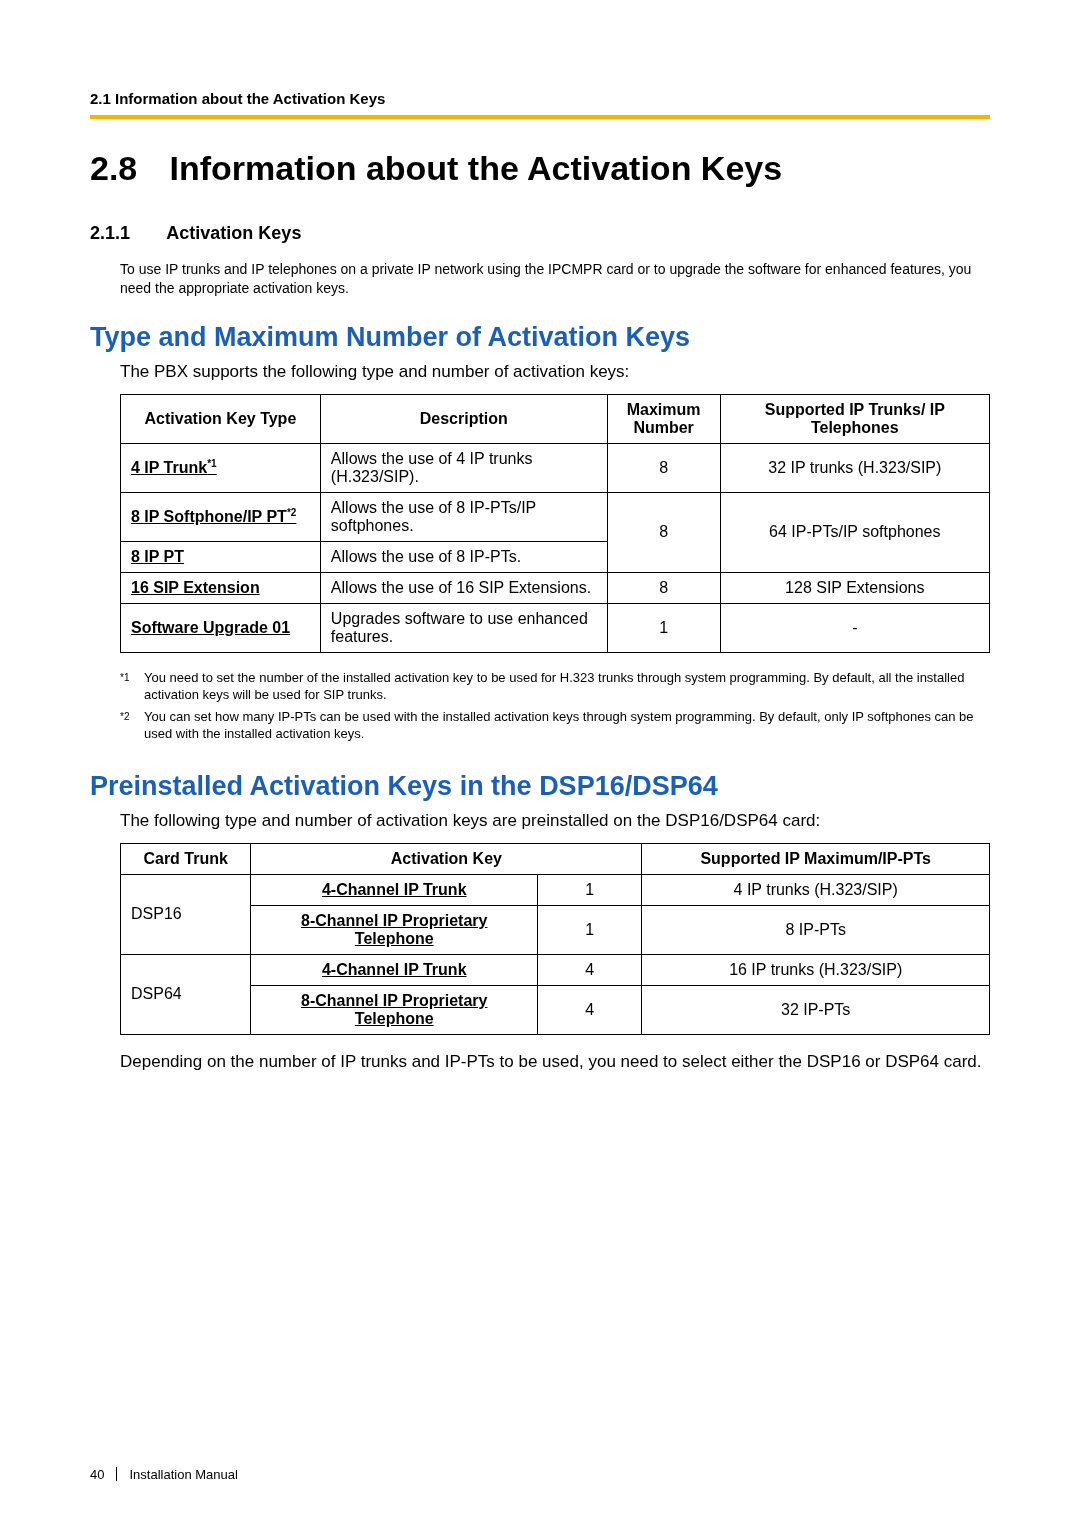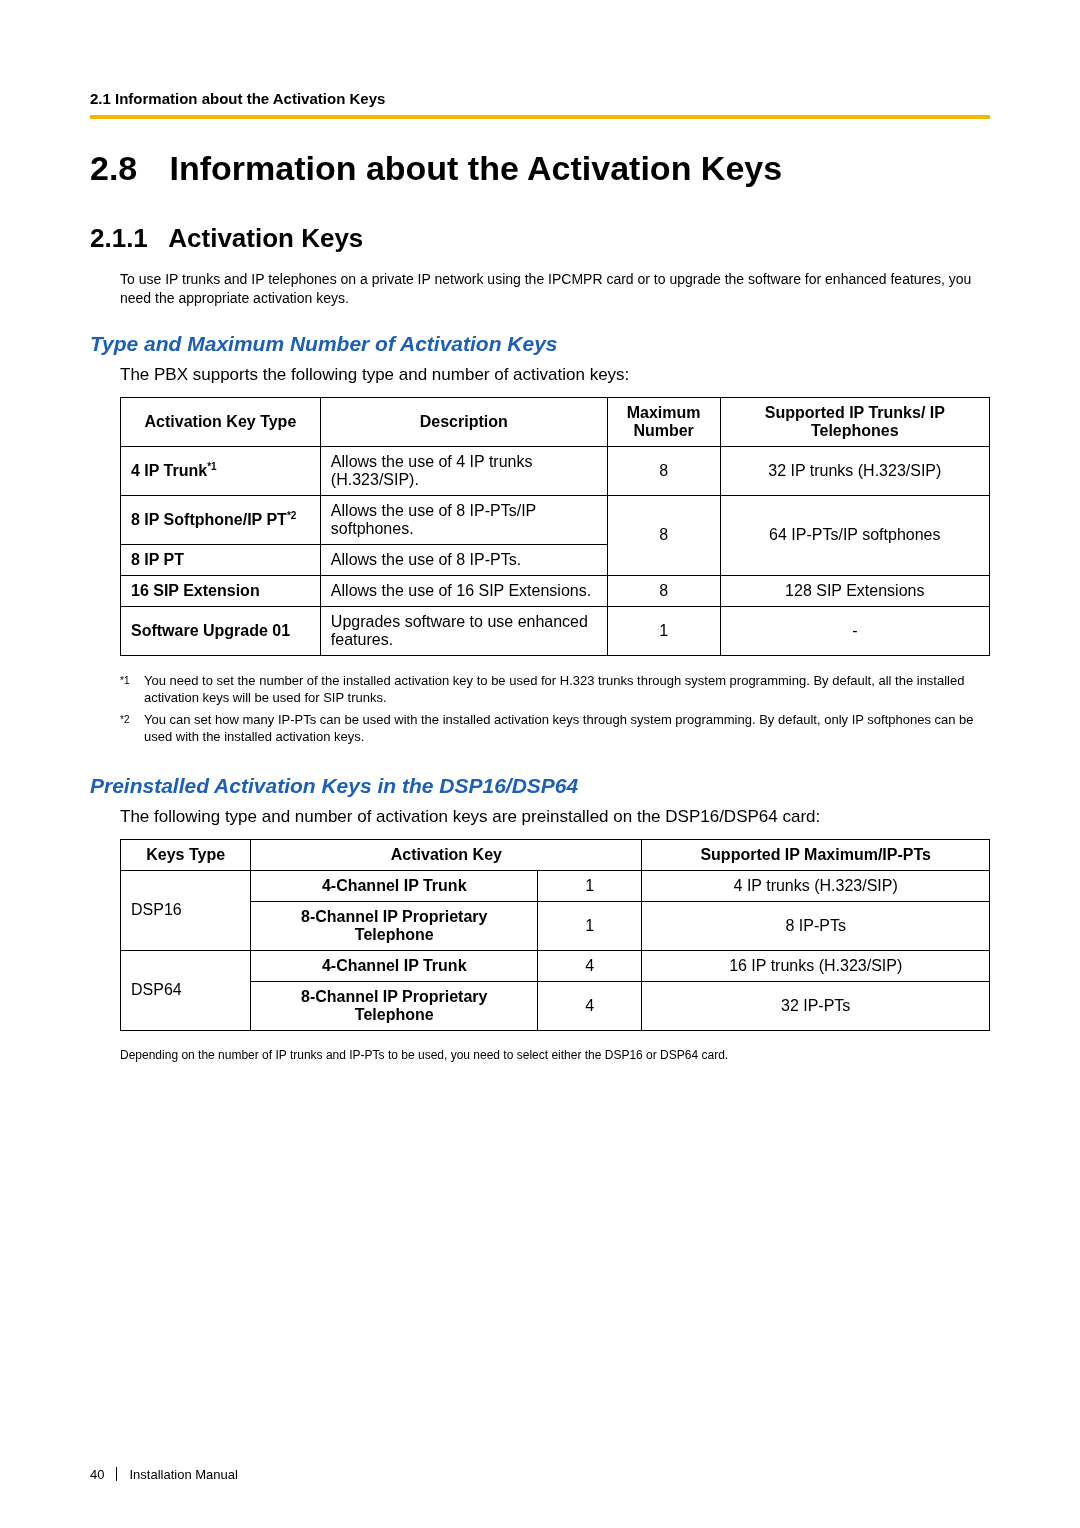--- a/index.html
+++ b/index.html
@@ -22,69 +22,68 @@
     background: #f6b600;
     margin-bottom: 30px;
   }
   .sec-num { display: inline-block; min-width: 70px; }
   h1.main {
     font-size: 34px;
     font-weight: bold;
     margin-bottom: 35px;
   }
   h2.sub {
-    font-size: 26px;
+    font-size: 18px;
     font-weight: bold;
     margin-bottom: 16px;
   }
   .h2num { display:inline-block; min-width: 72px; }
   .body-text {
     font-size: 14px;
     line-height: 1.35;
     margin: 0 0 24px 30px;
   }
   .body-text-small {
     font-size: 17px;
     line-height: 1.35;
     margin: 0 0 10px 30px;
   }
   h3.blue {
     color: #1b5fb8;
-    font-size: 21px;
+    font-size: 27px;
     font-weight: bold;
     margin-bottom: 8px;
-    font-style: italic;
   }
   table {
     border-collapse: collapse;
     width: calc(100% - 30px);
     margin-left: 30px;
     margin-bottom: 16px;
     font-size: 16px;
     border-radius: 24px;
   }
   th, td {
     border: 1px solid #000;
     padding: 6px 10px;
     vertical-align: middle;
     text-align: left;
   }
   th { text-align: center; font-weight: bold; }
   .center { text-align: center; }
-  .bold { font-weight: bold; }
+  .bold { font-weight: bold; text-decoration: underline; }
   .sup { font-size: 10px; vertical-align: super; }
   .footnotes {
     margin: 8px 0 28px 30px;
     font-size: 13px;
     line-height: 1.35;
   }
   .footnote-row { display: flex; gap: 6px; margin-bottom: 4px; }
   .fn-mark { width: 18px; flex-shrink: 0; font-size:10px; padding-top:2px; }
   .after-table-text {
-    font-size: 12px;
+    font-size: 17px;
     line-height: 1.35;
     margin: 4px 0 0 30px;
   }
   .page-footer {
     position: absolute;
     left: 90px;
     bottom: 46px;
     font-size: 13px;
     display: flex;
     gap: 12px;
@@ -182,21 +181,21 @@
 
 <table>
   <colgroup>
     <col style="width:15%">
       <col style="width:33%">
       <col style="width:12%">
       <col style="width:40%">
   </colgroup>
   <tbody>
       <tr>
-    <th>Keys Type</th>
+    <th>Card Trunk</th>
     <th colspan="2">Activation Key</th>
     <th>Supported IP Maximum/IP-PTs</th>
   </tr>
   <tr>
     <td rowspan="2">DSP16</td>
     <td class="bold center">4-Channel IP Trunk</td>
     <td class="center">1</td>
     <td class="center">4 IP trunks (H.323/SIP)</td>
   </tr>
   <tr>

